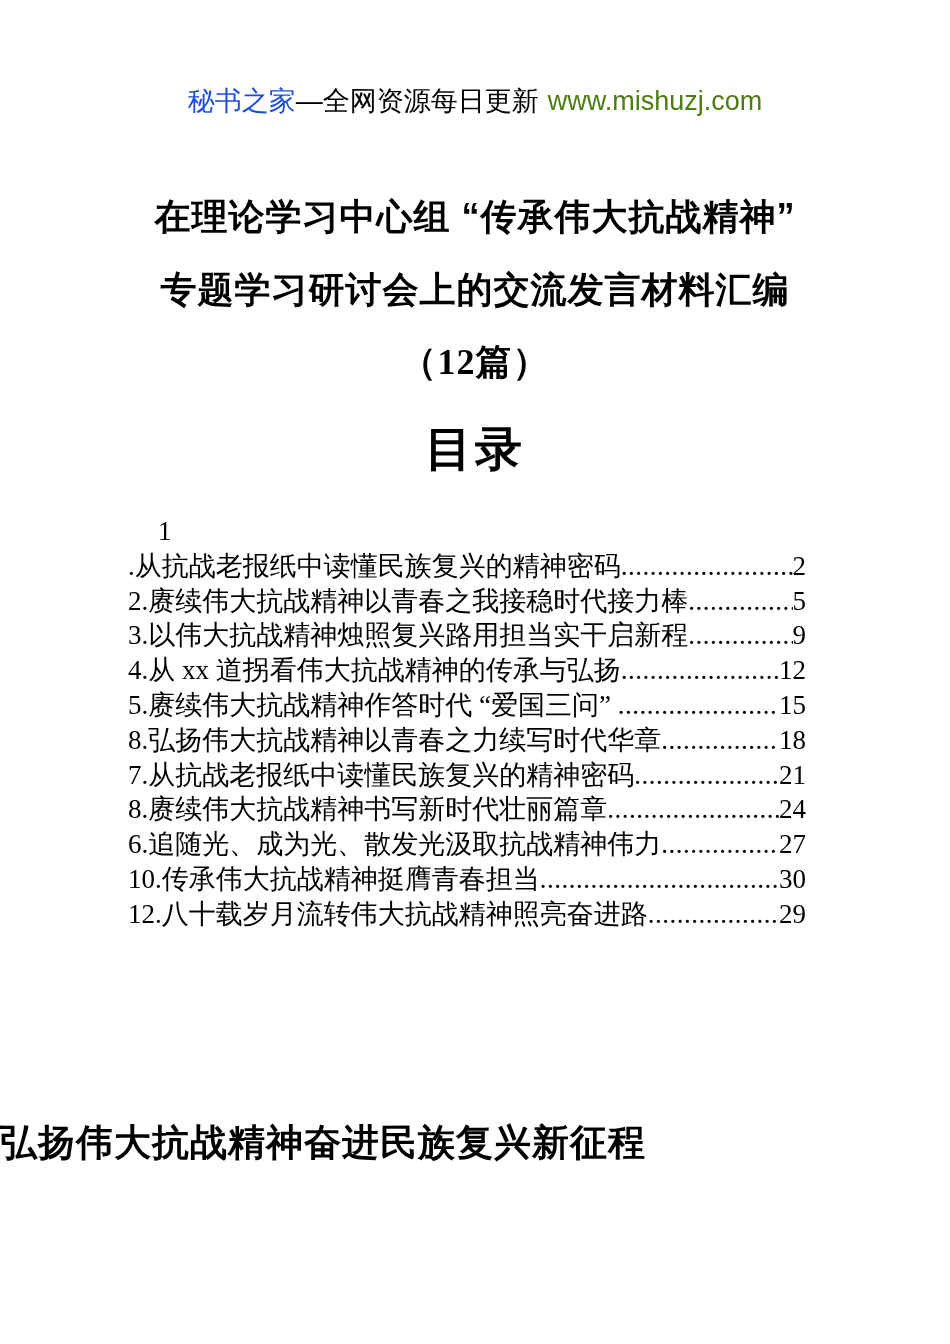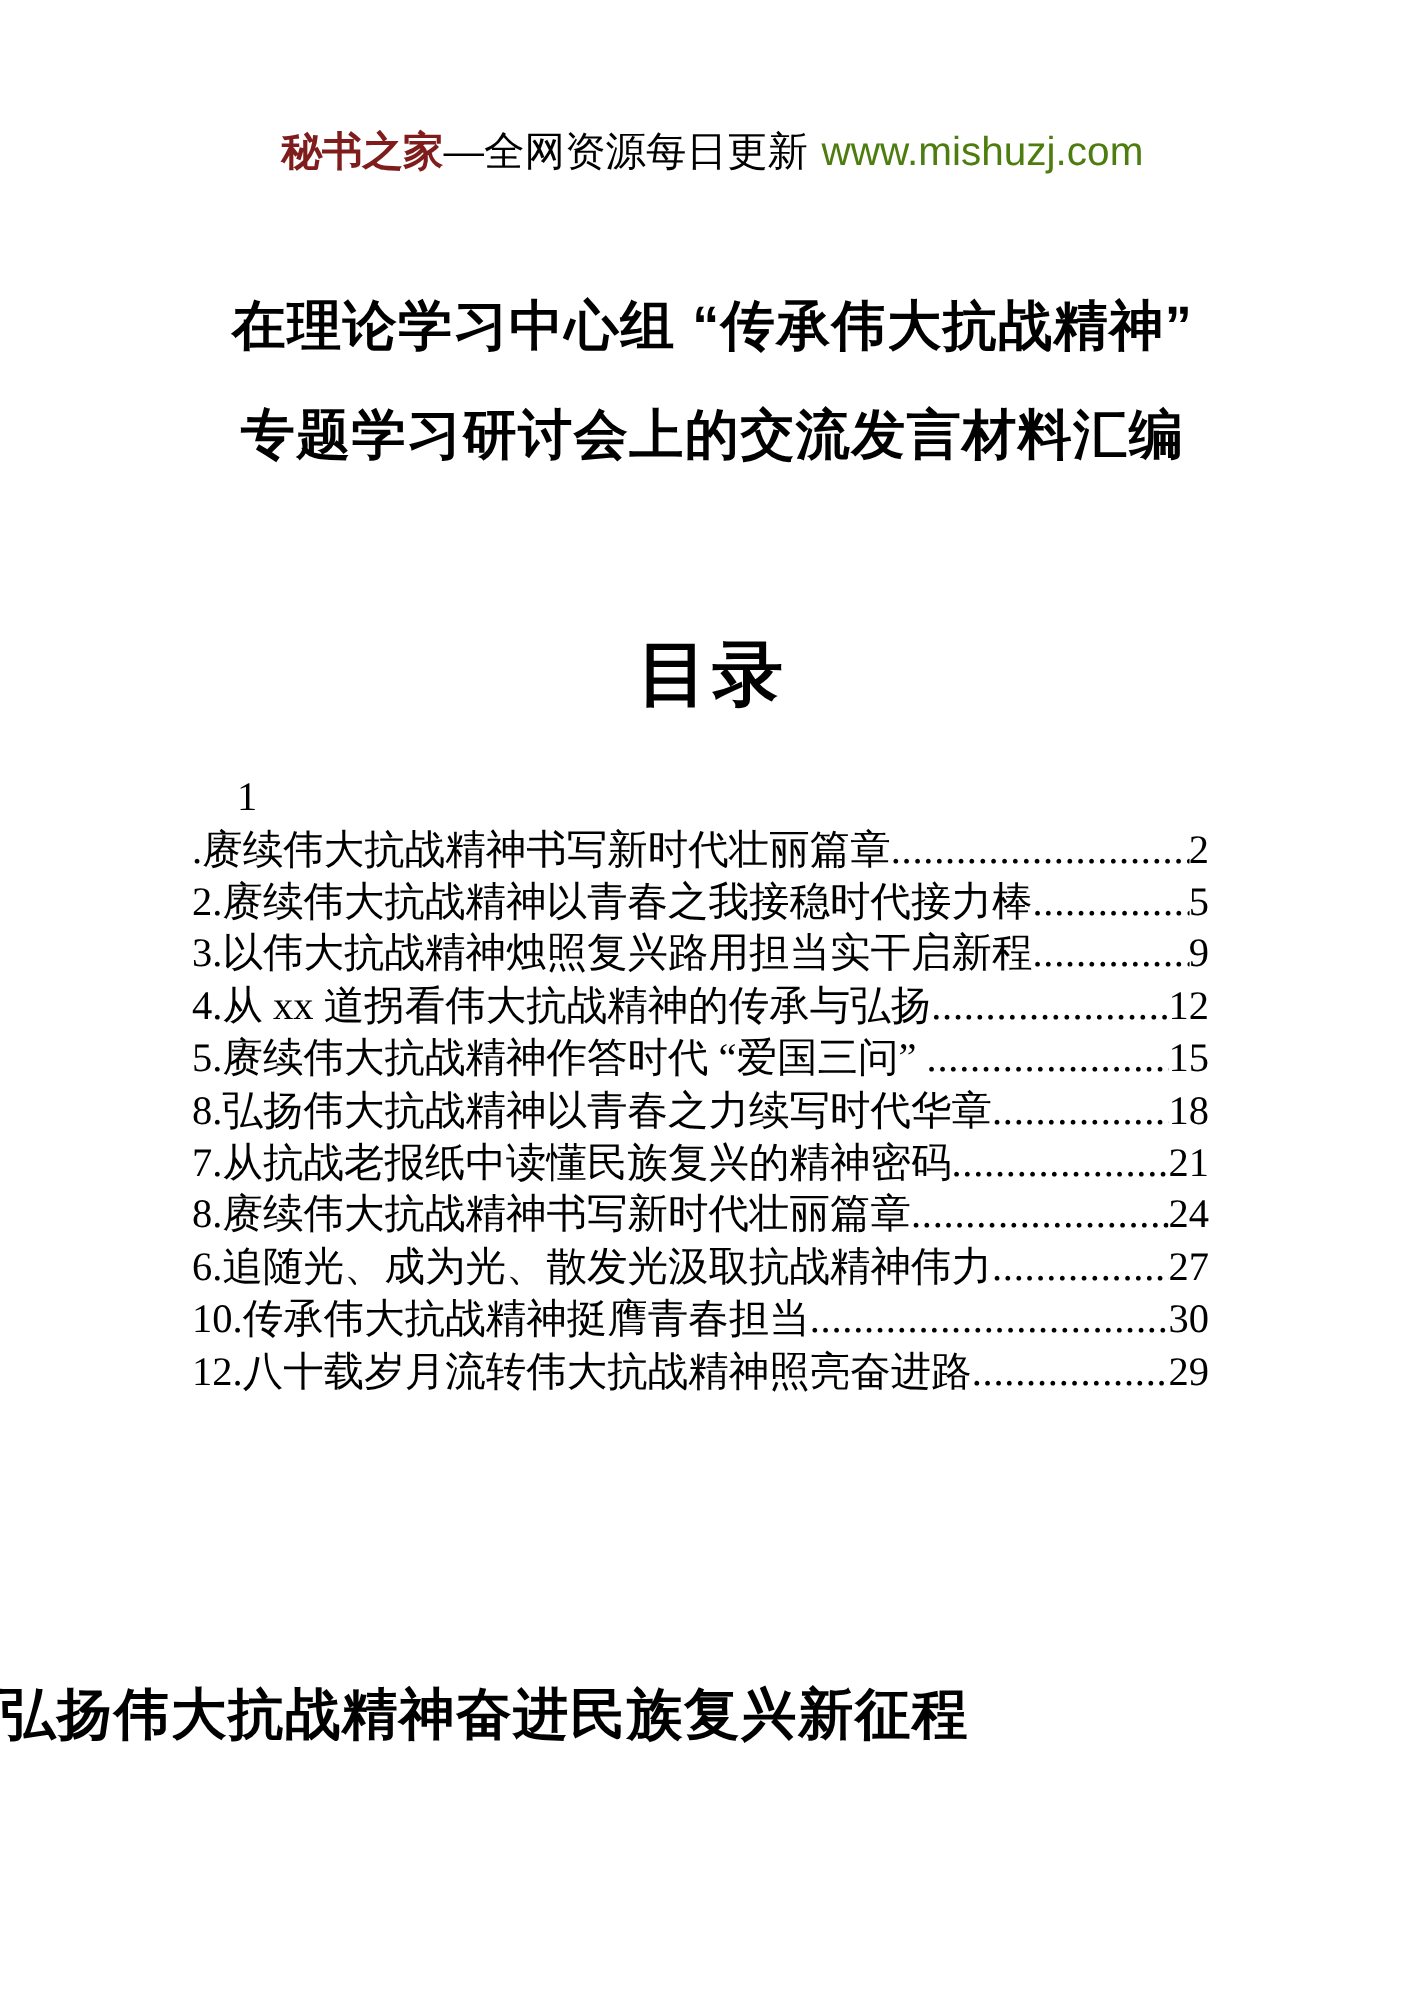--- a/index.html
+++ b/index.html
@@ -20,21 +20,21 @@
   
   .site-header {
     position: absolute;
     top: 84px; left: 0; right: 0;
     text-align: center;
     font-family: "Liberation Sans", "DejaVu Sans", sans-serif;
     font-size: 27px;
     line-height: 34px;
     white-space: nowrap;
   }
-  .brand { color: #7f1d1d; font-weight: 700; }
+  .brand { color: #1d4ed8; font-weight: 400; }
   .tagline { color: #000000; }
   .site-url { color: #4d7c0f; margin-left: 9px; text-decoration: none; cursor: pointer; }
 
   
   .doc-title {
     position: absolute;
     top: 180px; left: 0; right: 0;
     text-align: center;
     font-family: "Liberation Sans", "DejaVu Sans", sans-serif;
     font-weight: 700;
@@ -110,29 +110,30 @@
 
 <div class="page">
 
   <div class="site-header">
     <span class="brand">秘书之家</span><span class="tagline">—</span><span class="tagline">全网资源每日更新</span><span class="site-url">www.mishuzj.com</span>
   </div>
 
   <div class="doc-title">
     <div>在理论学习中心组 “传承伟大抗战精神”</div>
     <div>专题学习研讨会上的交流发言材料汇编</div>
+    <div class="title-num">（12篇）</div>
   </div>
 
   <div class="toc-heading">目录</div>
 
   <div class="toc">
     <div class="toc-orphan-number">1</div>
 
     <div class="toc-row">
-      <span class="toc-label">.赓续伟大抗战精神书写新时代壮丽篇章</span>
+      <span class="toc-label">.从抗战老报纸中读懂民族复兴的精神密码</span>
       <span class="toc-dots">........................................................................................................................................................................................................</span>
       <span class="toc-page">2</span>
     </div>
     <div class="toc-row">
       <span class="toc-label">2.赓续伟大抗战精神以青春之我接稳时代接力棒</span>
       <span class="toc-dots">........................................................................................................................................................................................................</span>
       <span class="toc-page">5</span>
     </div>
     <div class="toc-row">
       <span class="toc-label">3.以伟大抗战精神烛照复兴路用担当实干启新程</span>

